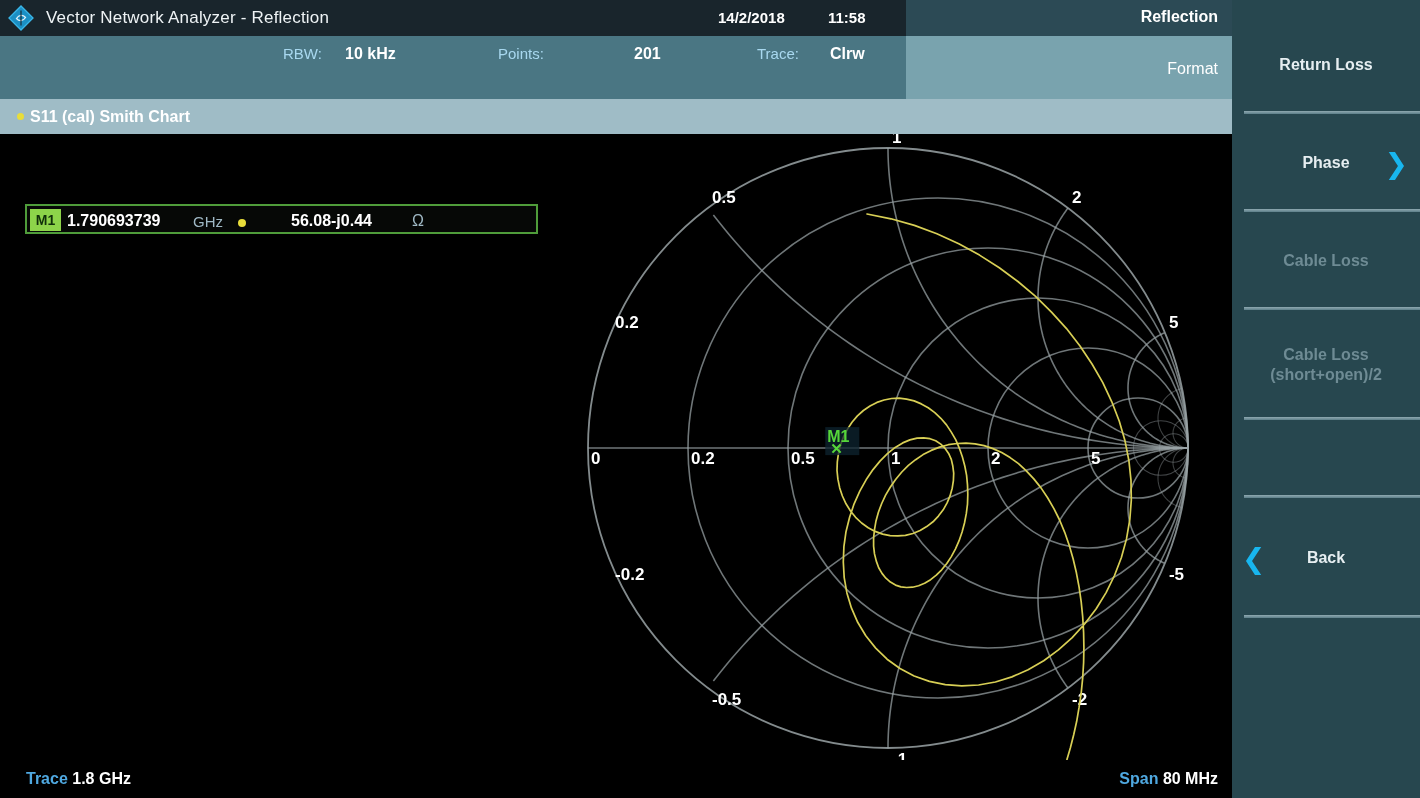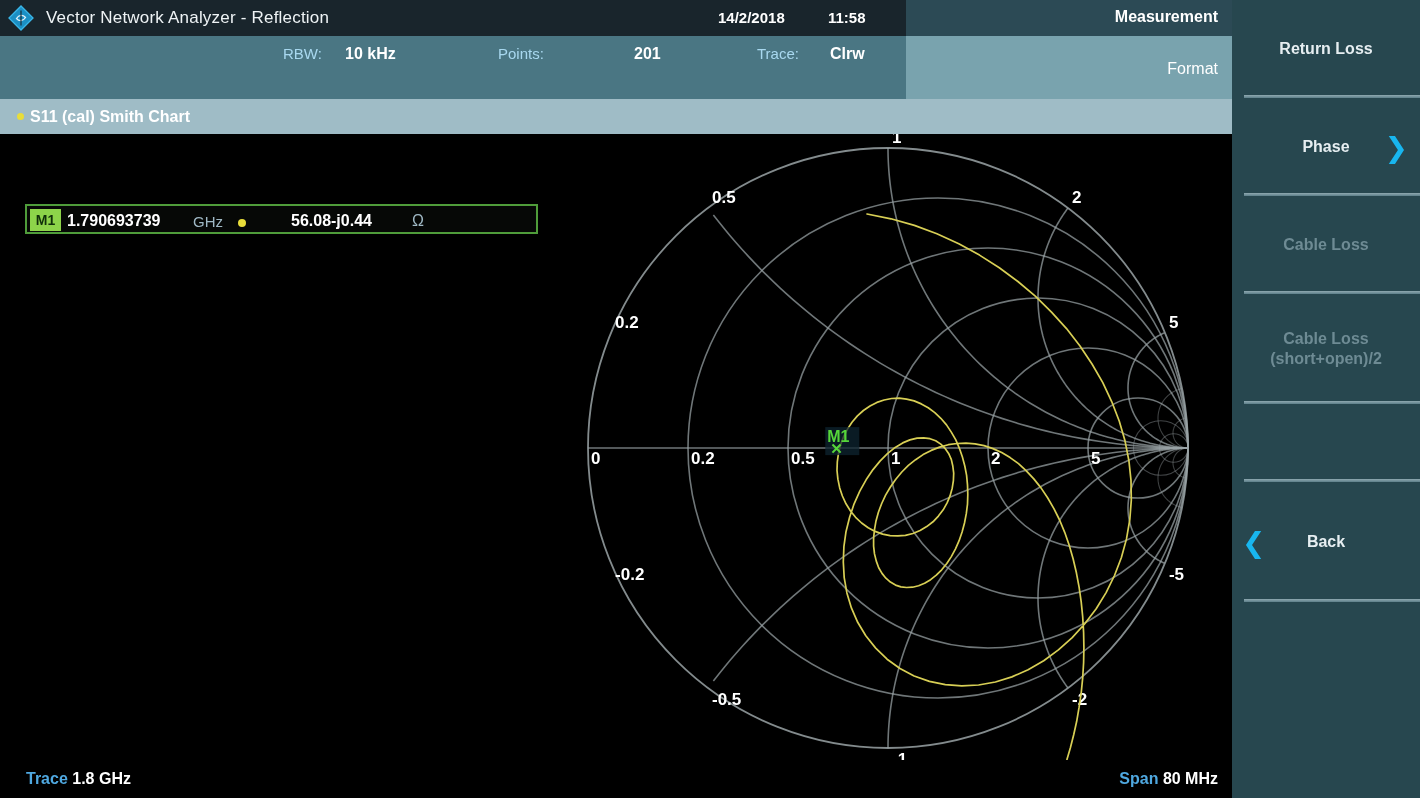--- a/index.html
+++ b/index.html
@@ -84,21 +84,21 @@
           <rect x="-8.5" y="-8.5" width="17" height="17" fill="#1b8fc4"></rect>
           <rect x="-8.5" y="-8.5" width="17" height="17" fill="none" stroke="#39b6e8" stroke-width="1.3"></rect>
         </g>
         <path d="M8.5 13.5 C11 9.5, 15 9.5, 17.5 12.5 C15 16.5, 11 16.5, 8.5 13.5 Z" fill="none" stroke="#dff1fa" stroke-width="1.3"></path>
         <line x1="13" y1="5.5" x2="13" y2="20.5" stroke="#19252c" stroke-width="1.1"></line>
       </svg>
 
       <div class="apptitle">Vector Network Analyzer - Reflection</div>
       <div class="dt-date">14/2/2018</div>
       <div class="dt-time">11:58</div>
-      <div class="measlabel">Measurement</div>
+      <div class="measlabel">Reflection</div>
     </div>
 
     <div class="parambar"></div>
     <div class="pb-right"></div>
     <div class="pkey" style="left:283px">RBW:</div>
     <div class="pval" style="left:345px">10 kHz</div>
     <div class="pkey" style="left:498px">Points:</div>
     <div class="pval" style="left:634px">201</div>
     <div class="pkey" style="left:757px">Trace:</div>
     <div class="pval" style="left:830px">Clrw</div>
@@ -176,21 +176,21 @@
       <span class="st-k">Trace</span>
       <span class="st-v">1.8 GHz</span>
     </div>
     <div class="st-right">
       <span class="st-k">Span</span>
       <span class="st-v">80 MHz</span>
     </div>
   </div>
 
   <div id="skcol">
-      <div class="sk sep" style="height: 98px;">
+      <div class="sk sep" style="height: 98px; margin-top: 16px;">
         <span class="lbl">Return Loss</span>
       </div>
       <div class="sk sep" style="height: 98px;">
         <span class="lbl">Phase</span>
         <span class="chev">❯</span>
       </div>
       <div class="sk sep dim" style="height: 98px;">
         <span class="lbl">Cable Loss</span>
       </div>
       <div class="sk sep dim" style="height: 110px;">

